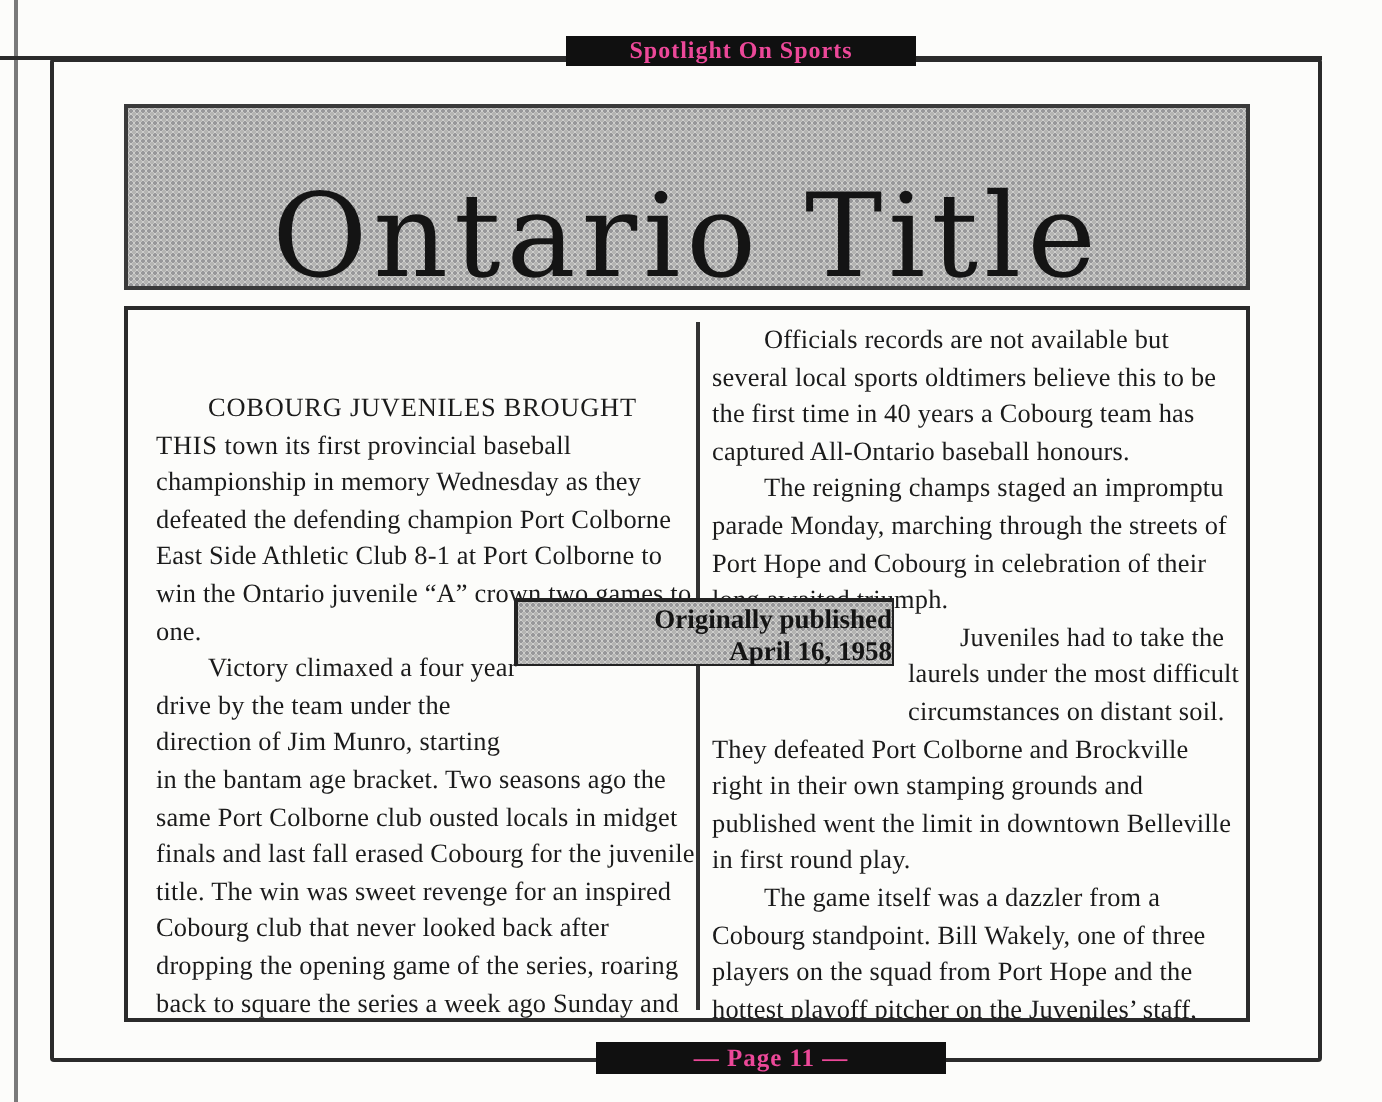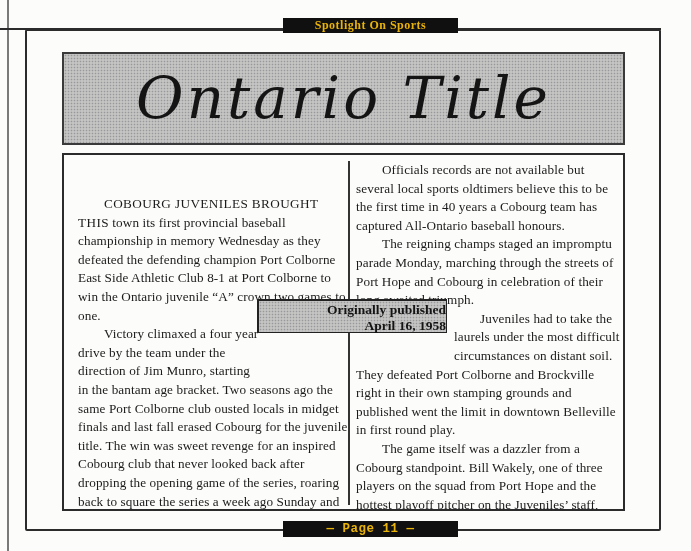--- a/index.html
+++ b/index.html
@@ -5,41 +5,42 @@
   html,body{margin:0;padding:0;background:#e8e8e6;}
   .page{
     position:relative;width:691px;height:551px;background:#fcfcfa;
     font-family:"Liberation Serif", serif;color:#1e1e1e;overflow:hidden;
     margin:0 auto;
   }
   .edge-line{position:absolute;left:7px;top:0;width:2px;height:551px;background:#7a7a7a;}
   .top-rule{position:absolute;left:0;top:28px;width:661px;height:2px;background:#2b2b2b;}
   .outer-box{position:absolute;left:25px;top:29px;width:632px;height:498px;border:2px solid #2b2b2b;border-radius:2px;}
   .banner{
-    position:absolute;background:#101010;color:#eab308;text-align:center;
+    position:absolute;background:#101010;color:#ec4899;text-align:center;
     font-weight:bold;letter-spacing:0.5px;font-family:"Liberation Serif", serif;
   }
   .banner.head{left:283px;top:18px;width:175px;height:15px;font-size:12px;line-height:15px;}
-  .banner.foot{left:283px;top:521px;width:175px;height:16px;font-size:12.5px;line-height:16px;font-family:Liberation Mono, monospace;}
+  .banner.foot{left:298px;top:521px;width:175px;height:16px;font-size:12.5px;line-height:16px;}
   .halftone{
     background-color:#cfcfcd;
     background-image:
       radial-gradient(circle, #98989a 0.8px, transparent 1.1px),
       radial-gradient(circle, #b4b4b2 0.8px, transparent 1.1px);
     background-size:3px 3px;
     background-position:0 0, 1.5px 1.5px;
   }
   .title-box{
     position:absolute;left:62px;top:52px;width:559px;height:89px;
     border:2px solid #3a3a3a;text-align:center;
   }
   .title-box .title{
-    font-family:"DejaVu Serif", serif;font-style:italic;font-weight:normal;
+    font-family:"DejaVu Serif", serif;font-weight:normal;
     font-size:58px;line-height:89px;letter-spacing:3px;color:#141414;
     white-space:nowrap;
+    margin-top:20px;
   }
   .article-box{
     position:absolute;left:62px;top:153px;width:559px;height:354px;
     border:2px solid #2b2b2b;overflow:hidden;background:#fcfcfa;
   }
   .col-divider{position:absolute;left:284px;top:6px;width:2px;height:344px;background:#333;}
   .col{position:absolute;font-size:13.2px;line-height:18.6px;letter-spacing:0.1px;color:#1b1b1b;}
   .col-left{left:14px;top:40px;width:271px;}
   .col-right{left:292px;top:6px;width:266px;}
   .para{margin:0;text-indent:26px;}

